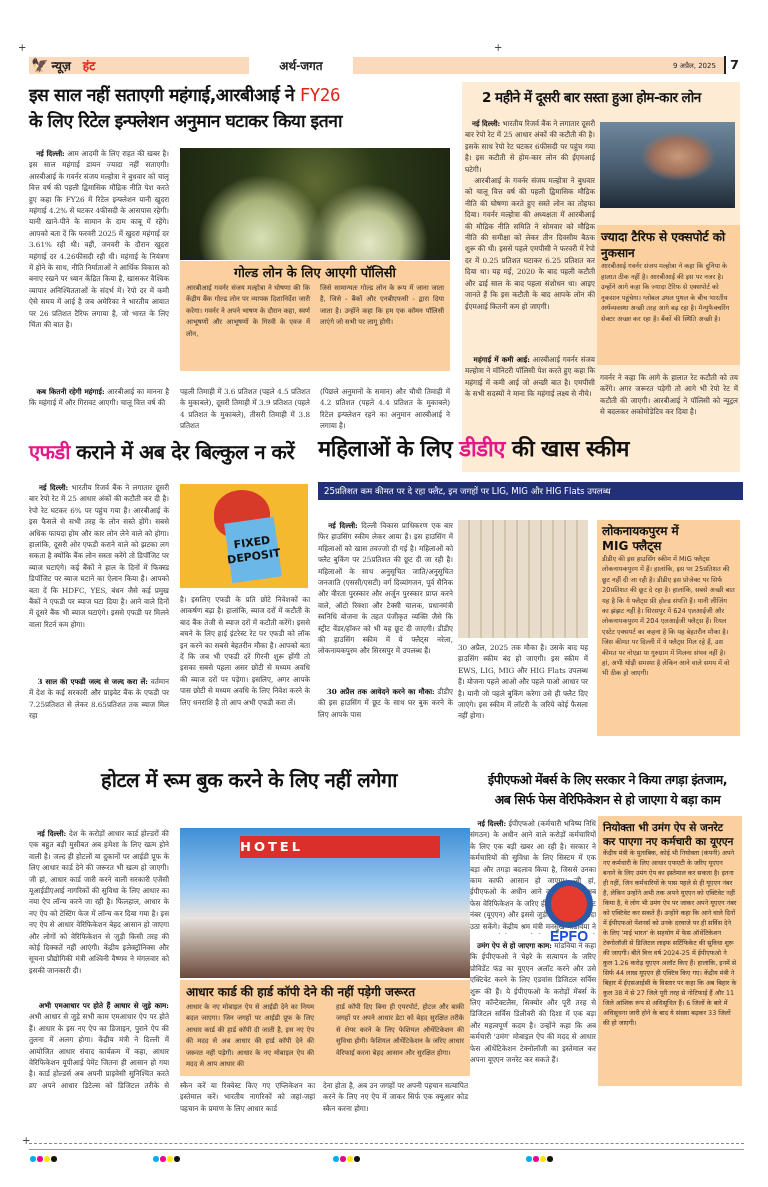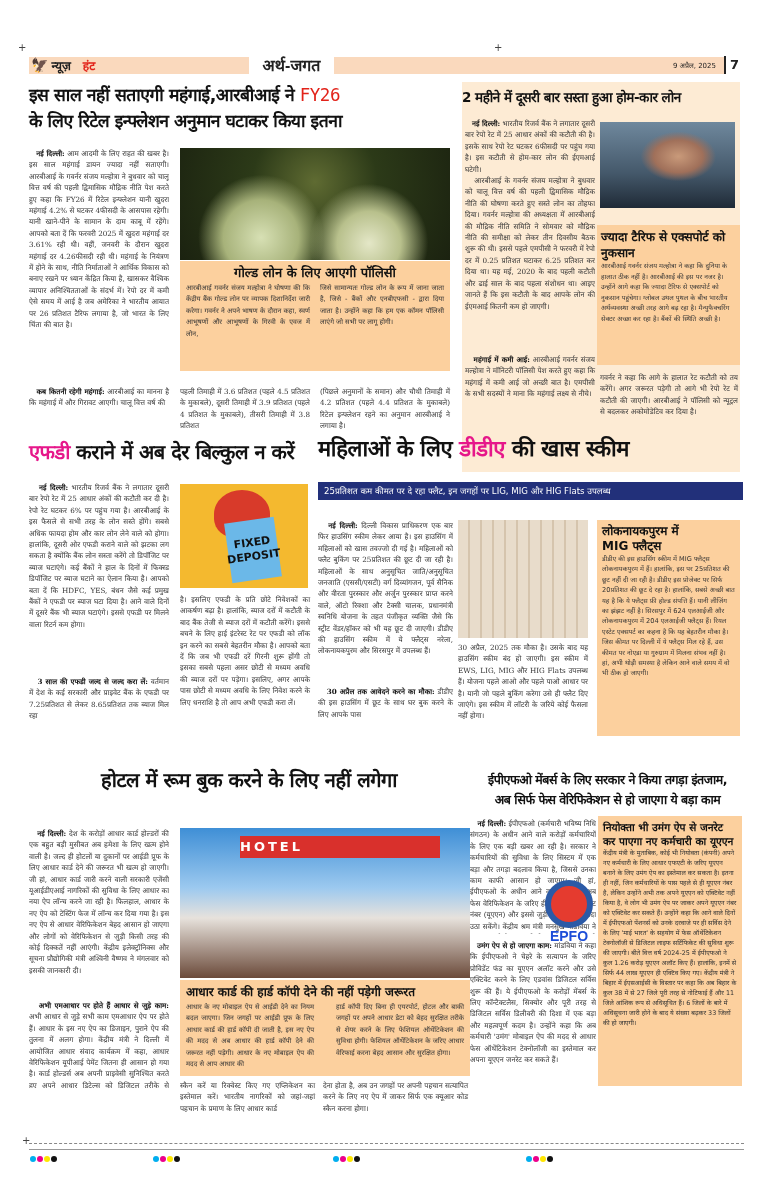--- a/index.html
+++ b/index.html
@@ -5,21 +5,21 @@
 *{box-sizing:border-box;margin:0;padding:0}
 body{width:768px;height:1187px;background:#fff;position:relative;overflow:hidden;font-family:"DejaVu Serif",serif;color:#222}
 .abs{position:absolute}
 .sans{font-family:"DejaVu Sans",sans-serif}
 .mast{left:29px;top:55px;width:710px;height:20px;display:flex;align-items:center}
 .mast .band{background:#fad9bd;height:17px}
 .mast .logo{display:flex;align-items:center;width:190px;padding-left:2px}
 .mast .logo .bird{font-size:14px;color:#5a4a3a;margin-right:3px}
 .mast .logo .n1{font-family:"DejaVu Sans",sans-serif;font-weight:bold;font-size:12px;color:#222}
 .mast .logo .n2{font-family:"DejaVu Sans",sans-serif;font-weight:bold;font-size:12px;color:#e2231a;margin-left:12px}
-.mast .section{width:85px;text-align:center;font-family:Liberation Sans, sans-serif;font-weight:bold;font-size:16px}
+.mast .section{width:104px;text-align:center;font-family:Liberation Sans, sans-serif;font-weight:bold;font-size:12px}
 .mast .right{flex:1;display:flex;justify-content:flex-end;align-items:center;padding-right:4px}
 .mast .date{font-family:"DejaVu Sans",sans-serif;font-size:7px;margin-right:4px}
 .mast .pgno{font-family:"DejaVu Sans",sans-serif;font-weight:bold;font-size:13px;border-left:2px solid #222;padding-left:4px;background:#fff;height:18px;line-height:18px}
 .crop{font-size:10px;color:#444;font-family:"DejaVu Sans",sans-serif}
 .hl{font-family:"DejaVu Sans",sans-serif;font-weight:bold;color:#111;letter-spacing:-0.5px}
 .body{font-size:7.2px;line-height:11.4px;text-align:justify;color:#333}
 .body b{color:#111}
 .box{background:#fcd09e}
 .boxl{background:#fdebd4}
 .boxtitle{font-family:"DejaVu Sans",sans-serif;font-weight:bold;color:#111}
@@ -71,21 +71,21 @@
   <div class="boxtitle" style="font-size:13px;text-align:center;line-height:20px">गोल्ड लोन के लिए आएगी पॉलिसी</div>
   <div style="display:flex;gap:10px">
     <div class="body sans" style="width:125px;font-size:6.8px">आरबीआई गवर्नर संजय मल्होत्रा ने घोषणा की कि केंद्रीय बैंक गोल्ड लोन पर व्यापक दिशानिर्देश जारी करेगा। गवर्नर ने अपने भाषण के दौरान कहा, स्वर्ण आभूषणों और आभूषणों के गिरवी के एवज में लोन,</div>
     <div class="body sans" style="width:125px;font-size:6.8px">जिसे सामान्यतः गोल्ड लोन के रूप में जाना जाता है, जिसे - बैंकों और एनबीएफसी - द्वारा दिया जाता है। उन्होंने कहा कि हम एक कॉमन पॉलिसी लाएंगे जो सभी पर लागू होगी।</div>
   </div>
 </div>
 <div class="abs body" style="left:180px;top:386px;width:130px">पहली तिमाही में 3.6 प्रतिशत (पहले 4.5 प्रतिशत के मुकाबले), दूसरी तिमाही में 3.9 प्रतिशत (पहले 4 प्रतिशत के मुकाबले), तीसरी तिमाही में 3.8 प्रतिशत</div>
 <div class="abs body" style="left:320px;top:386px;width:130px">(पिछले अनुमानों के समान) और चौथी तिमाही में 4.2 प्रतिशत (पहले 4.4 प्रतिशत के मुकाबले) रिटेल इन्फ्लेशन रहने का अनुमान आरबीआई ने लगाया है।</div>
 
 <div class="abs boxl" style="left:462px;top:82px;width:278px;height:30px">
-  <div class="hl" style="font-size:13.5px;line-height:30px;padding-left:0;white-space:nowrap">2 महीने में दूसरी बार सस्ता हुआ होम-कार लोन</div>
+  <div class="hl" style="font-size:13.5px;line-height:30px;padding-left:20px;white-space:nowrap">2 महीने में दूसरी बार सस्ता हुआ होम-कार लोन</div>
 </div>
 <div class="abs boxl" style="left:462px;top:112px;width:278px;height:360px"></div>
 <div class="abs body" style="left:465px;top:118px;width:130px;height:232px;overflow:hidden">
   &nbsp;&nbsp;&nbsp;<b>नई दिल्ली:</b> <span>भारतीय रिजर्व बैंक ने लगातार दूसरी बार रेपो रेट में 25 आधार अंकों की कटौती की है। इसके साथ रेपो रेट घटकर 6फीसदी पर पहुंच गया है। इस कटौती से होम-कार लोन की ईएमआई घटेगी।</span><br>&nbsp;&nbsp;&nbsp;<span>आरबीआई के गवर्नर संजय मल्होत्रा ने बुधवार को चालू वित्त वर्ष की पहली द्विमासिक मौद्रिक नीति की घोषणा करते हुए सस्ते लोन का तोहफा दिया। गवर्नर मल्होत्रा की अध्यक्षता में आरबीआई की मौद्रिक नीति समिति ने सोमवार को मौद्रिक नीति की समीक्षा को लेकर तीन दिवसीय बैठक शुरू की थी। इससे पहले एमपीसी ने फरवरी में रेपो दर में 0.25 प्रतिशत घटाकर 6.25 प्रतिशत कर दिया था। यह मई, 2020 के बाद पहली कटौती और ढाई साल के बाद पहला संशोधन था। आइए जानते हैं कि इस कटौती के बाद आपके लोन की ईएमआई कितनी कम हो जाएगी।</span>
 </div>
 <div class="abs body" style="left:465px;top:354px;width:130px">
   &nbsp;&nbsp;&nbsp;<b>महंगाई में कमी आई:</b> <span>आरबीआई गवर्नर संजय मल्होत्रा ने मॉनिटरी पॉलिसी पेश करते हुए कहा कि महंगाई में कमी आई जो अच्छी बात है। एमपीसी के सभी सदस्यों ने माना कि महंगाई लक्ष्य से नीचे।</span>
 </div>
 <div class="abs photo man" style="left:600px;top:122px;width:135px;height:86px"></div>
 <div class="abs box" style="left:597px;top:225px;width:143px;height:140px;padding:4px 4px">

